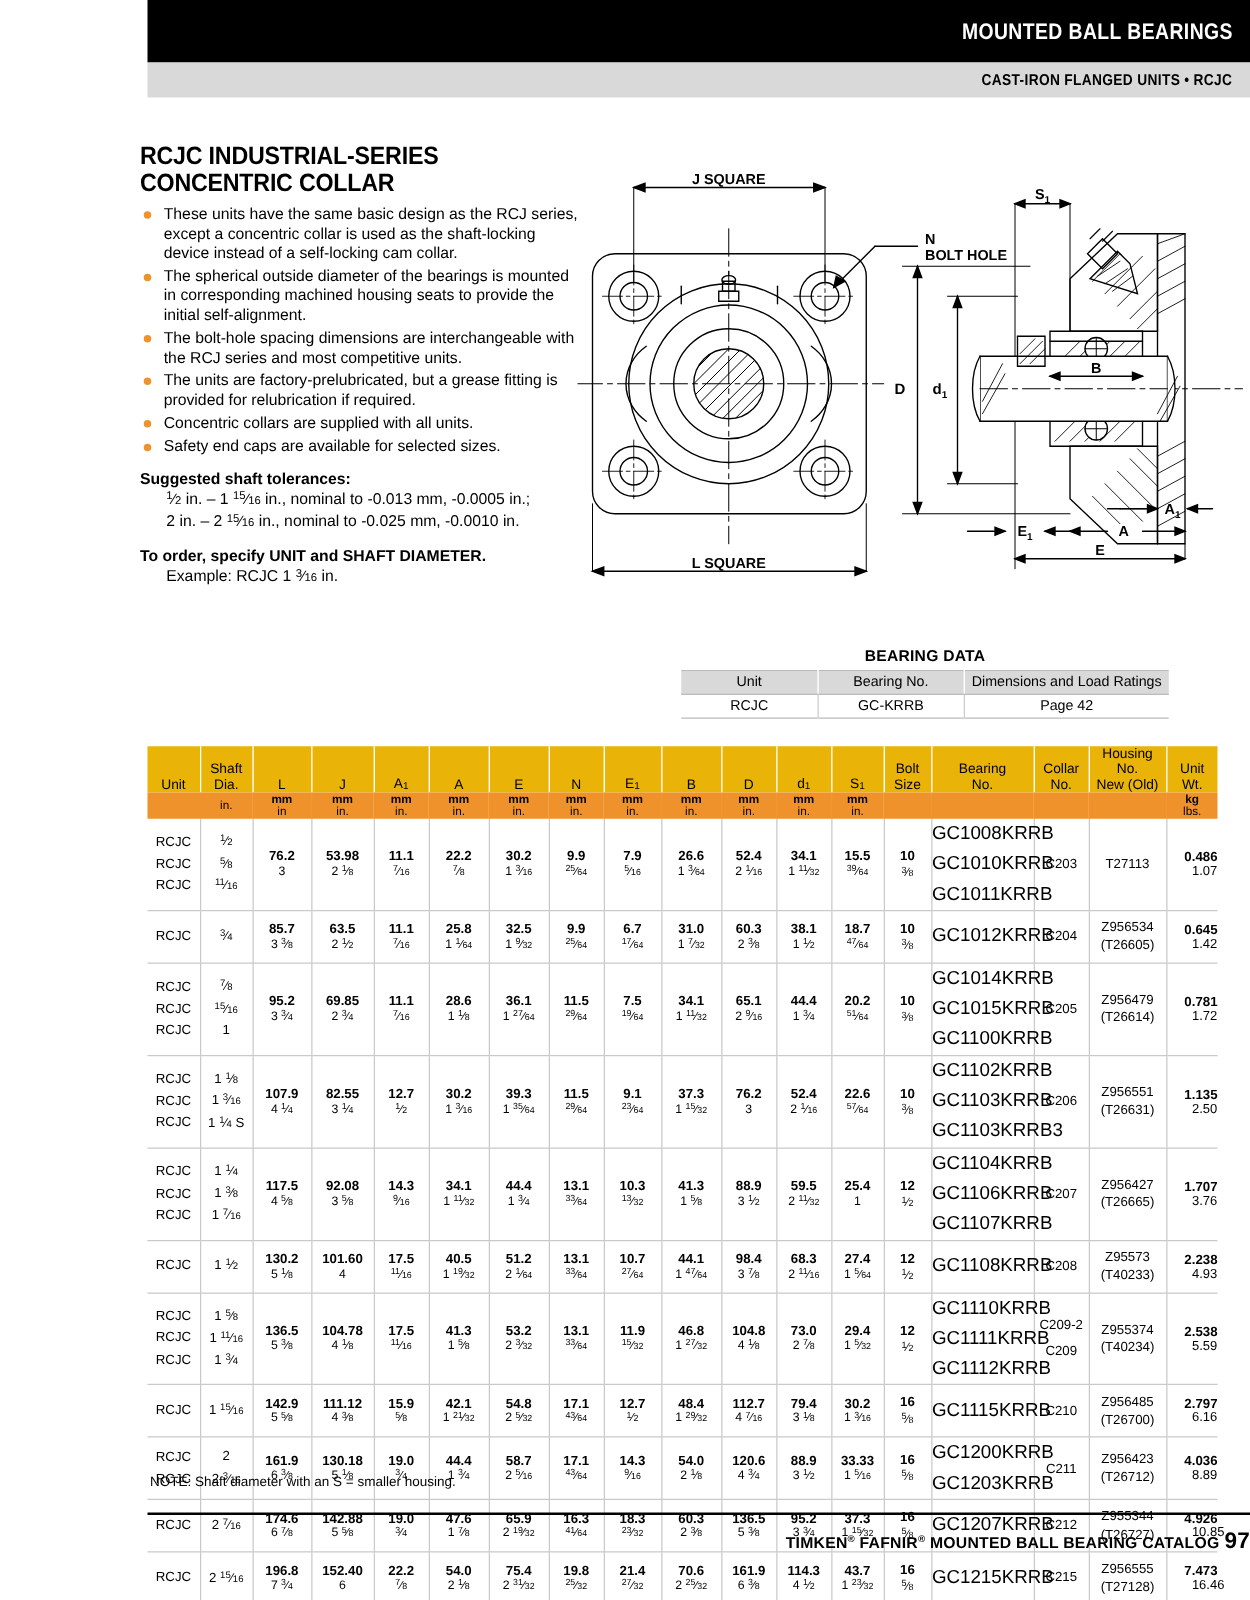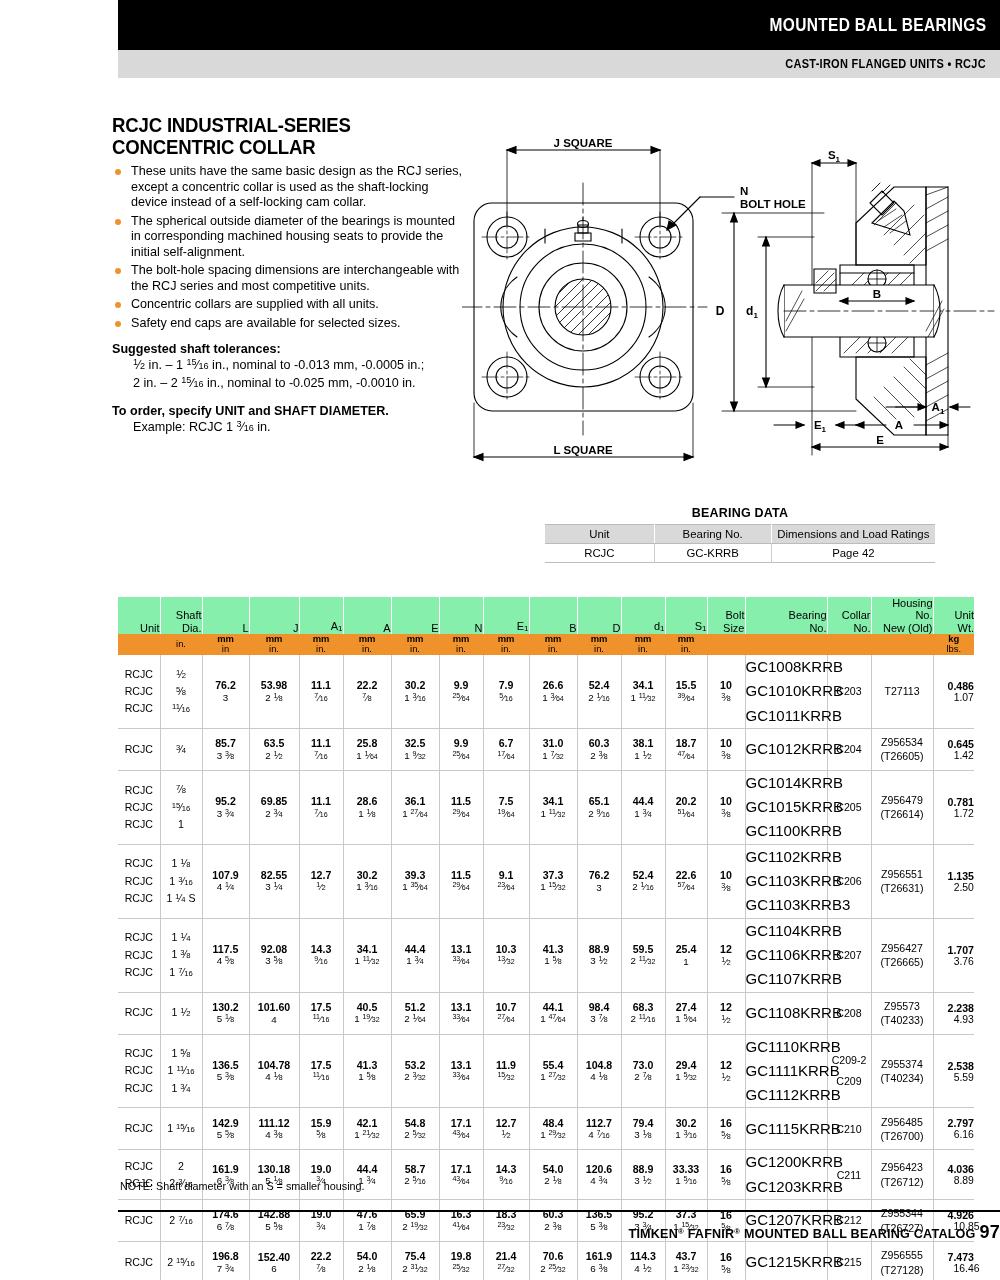--- a/index.html
+++ b/index.html
@@ -55,40 +55,40 @@
   .fr { display:inline-block; position:relative; font-size:1em; }
   .fr .n { font-size:.72em; vertical-align:.42em; }
   .fr .s { font-size:.95em; }
   .fr .d { font-size:.72em; vertical-align:0em; }
 
   
   .draw-wrap { position:absolute; left:462px; top:125px; width:535px; height:360px; }
   .draw-wrap svg { display:block; }
 
   
-  .bd-wrap { position:absolute; left:545px; top:506px; width:390px; }
+  .bd-wrap { position:absolute; left:545px; top:518px; width:390px; }
   .bd-title { text-align:center; font-weight:bold; font-size:12.5px; margin-bottom:4px; letter-spacing:.2px;}
   table.bd { width:100%; border-collapse:collapse; font-size:11.4px; }
   table.bd th {
     background:#d9d9d9; font-weight:normal; padding:3px 2px; text-align:center;
     border-right:1px solid #fff; border-bottom:1px solid #bbb;
   }
   table.bd th:last-child { border-right:none;margin-top:15px; }
   table.bd td { text-align:center; padding:3px 2px; border-right:1px solid #ccc; }
   table.bd td:last-child { border-right:none; }
   table.bd { border-top:1px solid #bbb; border-bottom:1px solid #bbb; }
 
   
   .mt-wrap { position:absolute; left:118px; top:597px; width:822px; }
   table.mt { border-collapse:collapse; width:822px; font-size:10.4px; table-layout:fixed; }
   table.mt th, table.mt td { padding:0; }
 
   .h1row th, .h2row th {
-    background:#86efac; font-weight:normal; font-size:11px;
-    text-align:right; vertical-align:bottom;
+    background:#eab308; font-weight:normal; font-size:11px;
+    text-align:center; vertical-align:bottom;
     border-right:1px solid #ffffff;
     line-height:1.12;
   }
   .h1row th { padding-bottom:4px; }
   .unitrow th {
     background:#F0922B; font-size:9.4px; text-align:center;
     border-right:1px solid #F0922B; font-weight:normal;
     line-height:1.12; padding:3px 0 4px 0;
   }
   .unitrow th b { font-size:9.4px; }
@@ -131,20 +131,21 @@
 
 <div class="left-col">
   <h1 class="title">
     <span>RCJC INDUSTRIAL-SERIES</span><br>
     <span>CONCENTRIC COLLAR</span>
   </h1>
   <ul class="bullets">
     <li>These units have the same basic design as the RCJ series, except a concentric collar is used as the shaft-locking device instead of a self-locking cam collar.</li>
     <li>The spherical outside diameter of the bearings is mounted in corresponding machined housing seats to provide the initial self-alignment.</li>
     <li>The bolt-hole spacing dimensions are interchangeable with the RCJ series and most competitive units.</li>
+    <li>The units are factory-prelubricated, but a grease fitting is provided for relubrication if required.</li>
     <li>Concentric collars are supplied with all units.</li>
     <li>Safety end caps are available for selected sizes.</li>
   </ul>
 
   <div class="sub-head">Suggested shaft tolerances:</div>
   <div class="sub-line">
     <span class="fr"><span class="n">1</span><span class="s">⁄</span><span class="d">2</span></span> in. – 1&nbsp;<span class="fr"><span class="n">15</span><span class="s">⁄</span><span class="d">16</span></span> in., nominal to -0.013 mm, -0.0005 in.;
   </div>
   <div class="sub-line">
     2 in. – 2&nbsp;<span class="fr"><span class="n">15</span><span class="s">⁄</span><span class="d">16</span></span> in., nominal to -0.025 mm, -0.0010 in.
@@ -857,21 +858,21 @@
           </td>
           <td class="c">
             <div class="mm">13.1</div>
             <div class="inn"><span class="fr"><span class="n">33</span><span class="s">⁄</span><span class="d">64</span></span></div>
           </td>
           <td class="c">
             <div class="mm">11.9</div>
             <div class="inn"><span class="fr"><span class="n">15</span><span class="s">⁄</span><span class="d">32</span></span></div>
           </td>
           <td class="c">
-            <div class="mm">55.4</div>
+            <div class="mm">46.8</div>
             <div class="inn">1&nbsp;<span class="fr"><span class="n">27</span><span class="s">⁄</span><span class="d">32</span></span></div>
           </td>
           <td class="c">
             <div class="mm">104.8</div>
             <div class="inn">4&nbsp;<span class="fr"><span class="n">1</span><span class="s">⁄</span><span class="d">8</span></span></div>
           </td>
           <td class="c">
             <div class="mm">73.0</div>
             <div class="inn">2&nbsp;<span class="fr"><span class="n">7</span><span class="s">⁄</span><span class="d">8</span></span></div>
           </td>

